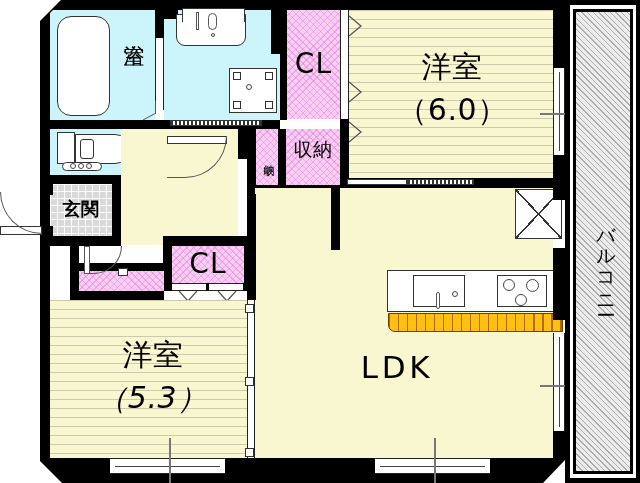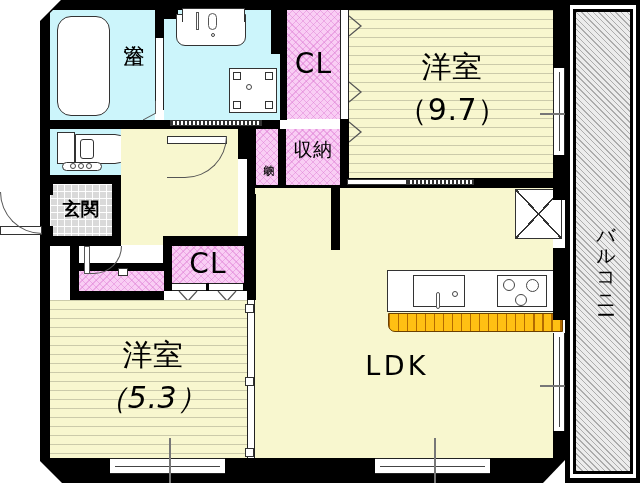--- a/index.html
+++ b/index.html
@@ -59,21 +59,21 @@
   .lbl {
     color: #000;
     text-align: center;
     line-height: 1.02;
     white-space: pre;
     letter-spacing: 0.02em;
     font-weight: 500;
   }
   .lbl-room-name { font-size: 30px; }
   .lbl-room-area { font-size: 30px; }
-  .lbl-ldk       { font-size: 27px; letter-spacing: .12em; }
+  .lbl-ldk       { font-size: 31px; letter-spacing: .12em; }
   .lbl-ldk-area  { font-size: 31px; letter-spacing: .06em; }
   .lbl-cl        { font-size: 28px; letter-spacing: .04em; }
   .lbl-wet       { font-size: 21px; line-height: 1.25; }
   .lbl-genkan    { font-size: 18px; font-weight: 700; }
   .lbl-wc        { font-size: 15px; font-weight: 600; }
   .lbl-shunou    { font-size: 19px; }
   .lbl-shunou-sm { font-size: 11px; line-height: 1.1; }
   .vert {
     writing-mode: vertical-rl;
     text-orientation: upright;
@@ -227,21 +227,21 @@
   <div class="abs wall" style="left:340px; top:119px; width:9px; height:66px;"></div>
   <div class="abs wall" style="left:247px; top:185px; width:93px; height:9px;"></div>
 
   <div class="abs wall" style="left:280px; top:10px; width:7px; height:110px;"></div>
   <div class="abs fill-closet closet-tex" style="left:287px; top:10px; width:53px; height:109px;"></div>
   <div class="abs lbl lbl-cl" style="left:287px; top:50px; width:53px;">CL</div>
   <div class="abs win-v" style="left:340px; top:10px; width:9px; height:109px;"></div>
 
   <div class="abs fill-room lines" style="left:349px; top:10px; width:204px; height:168px;"></div>
   <div class="abs lbl lbl-room-name" style="left:382px; top:52px; width:140px;">洋室</div>
-  <div class="abs lbl lbl-room-area" style="left:370px; top:95px; width:165px;">（9.7）</div>
+  <div class="abs lbl lbl-room-area" style="left:370px; top:95px; width:165px;">（6.0）</div>
 
   <div class="abs" style="left:349px; top:17px; width:0; height:0;
               border-top:9px solid transparent; border-bottom:9px solid transparent;
               border-left:11px solid transparent;
               box-sizing:content-box;"></div>
   <svg class="abs" style="left:349px; top:14px; width:14px; height:160px;" viewBox="0 0 14 160">
     <polyline points="0,2 12,12 0,22" fill="none" stroke="#555" stroke-width="1.3"></polyline>
     <polyline points="0,68 12,78 0,88" fill="none" stroke="#555" stroke-width="1.3"></polyline>
     <polyline points="0,108 12,118 0,128" fill="none" stroke="#555" stroke-width="1.3"></polyline>
   </svg>

